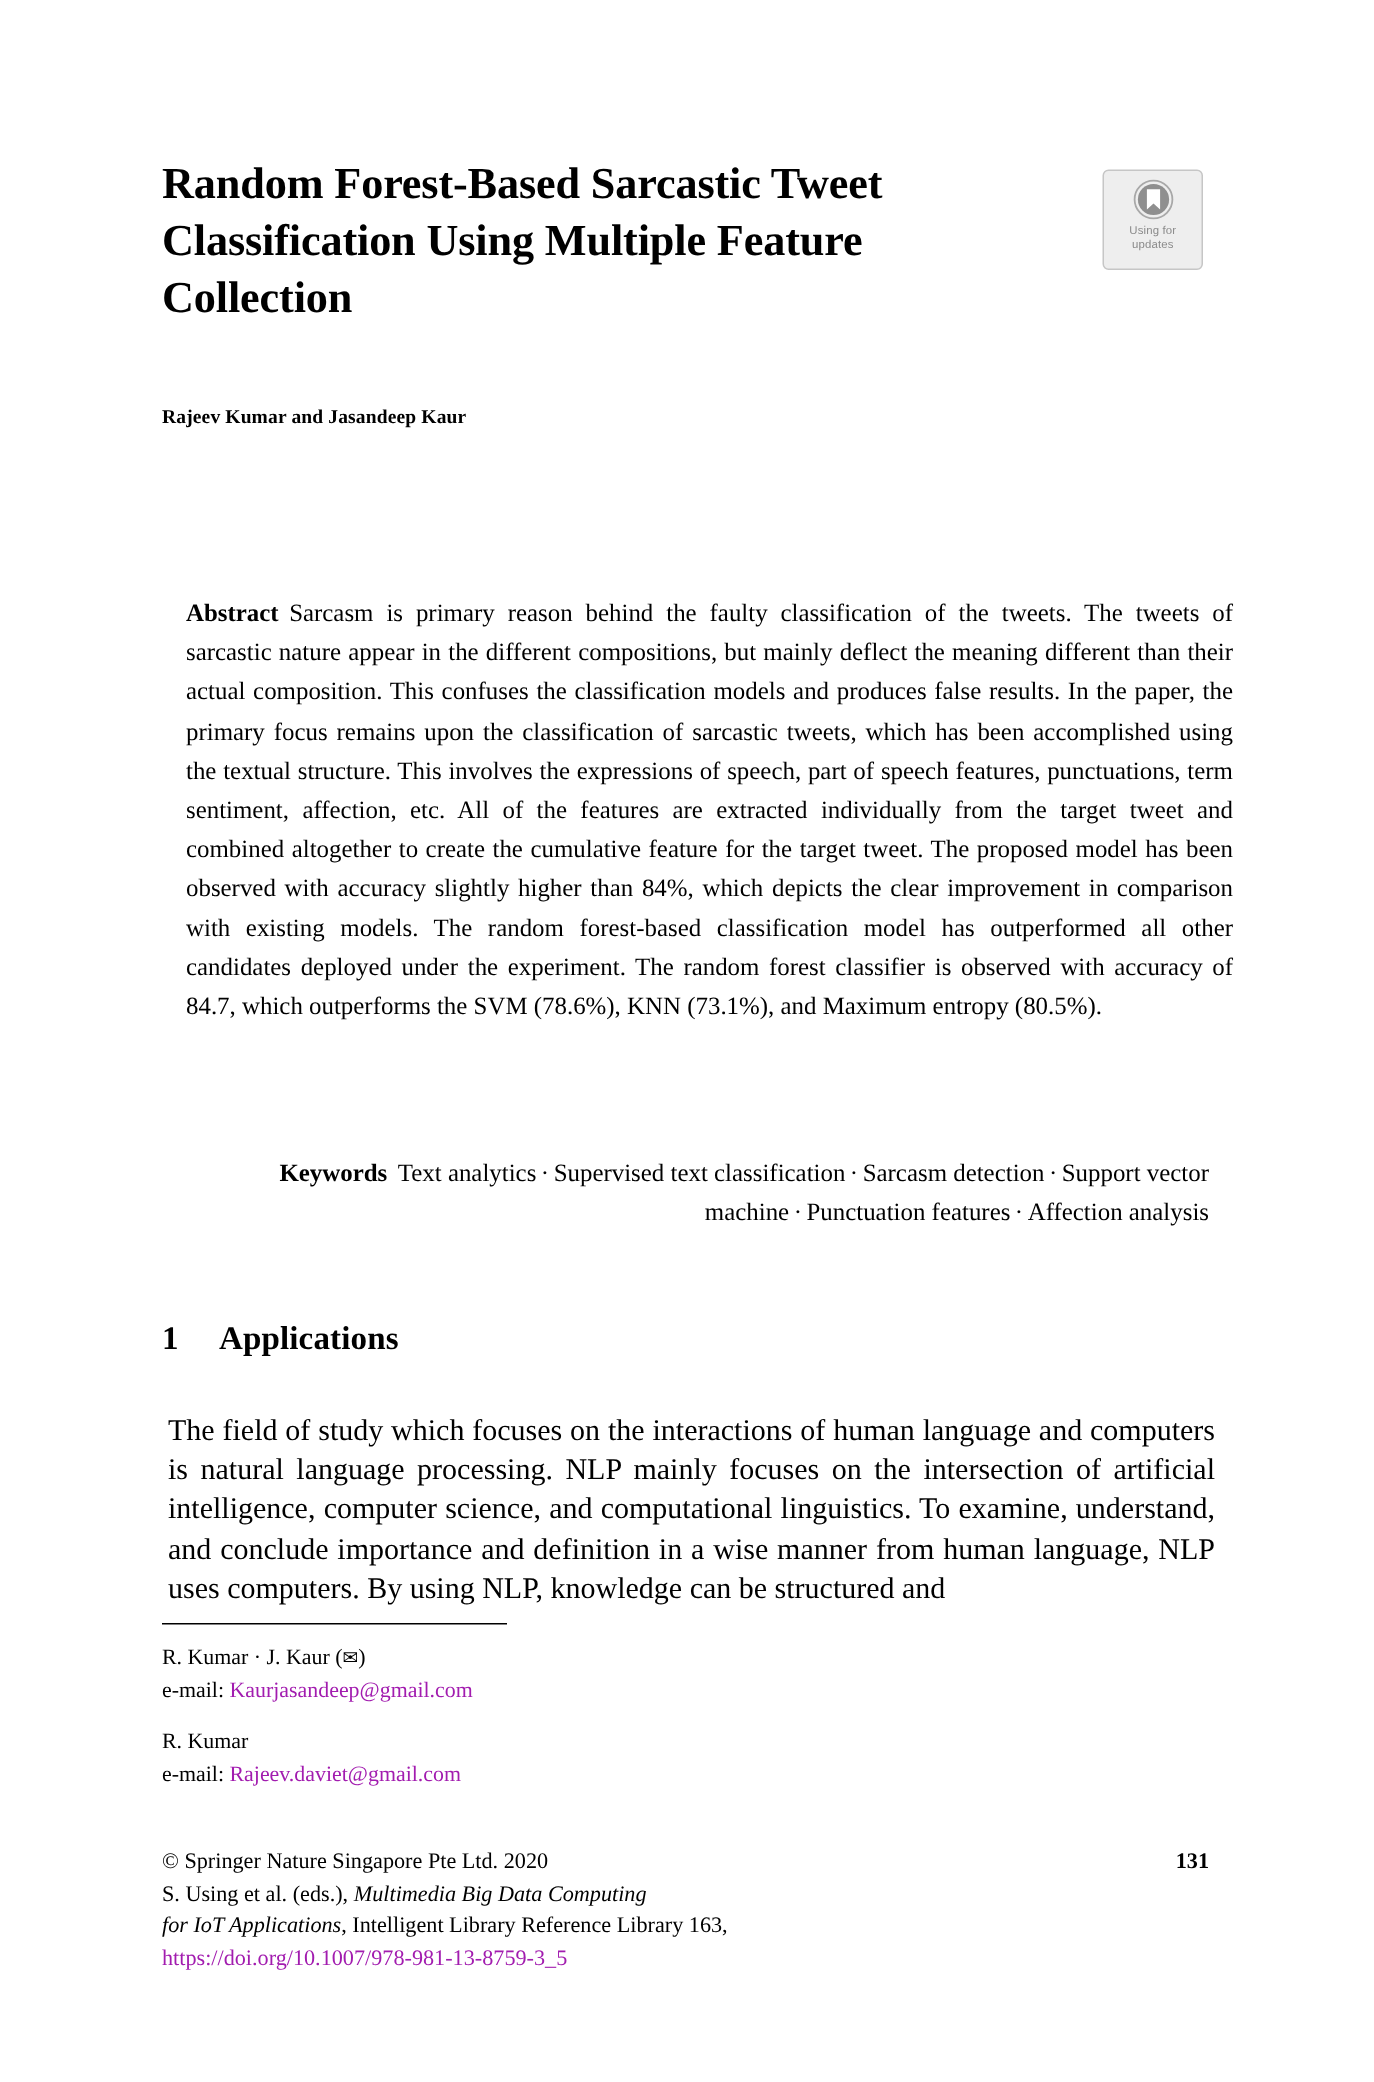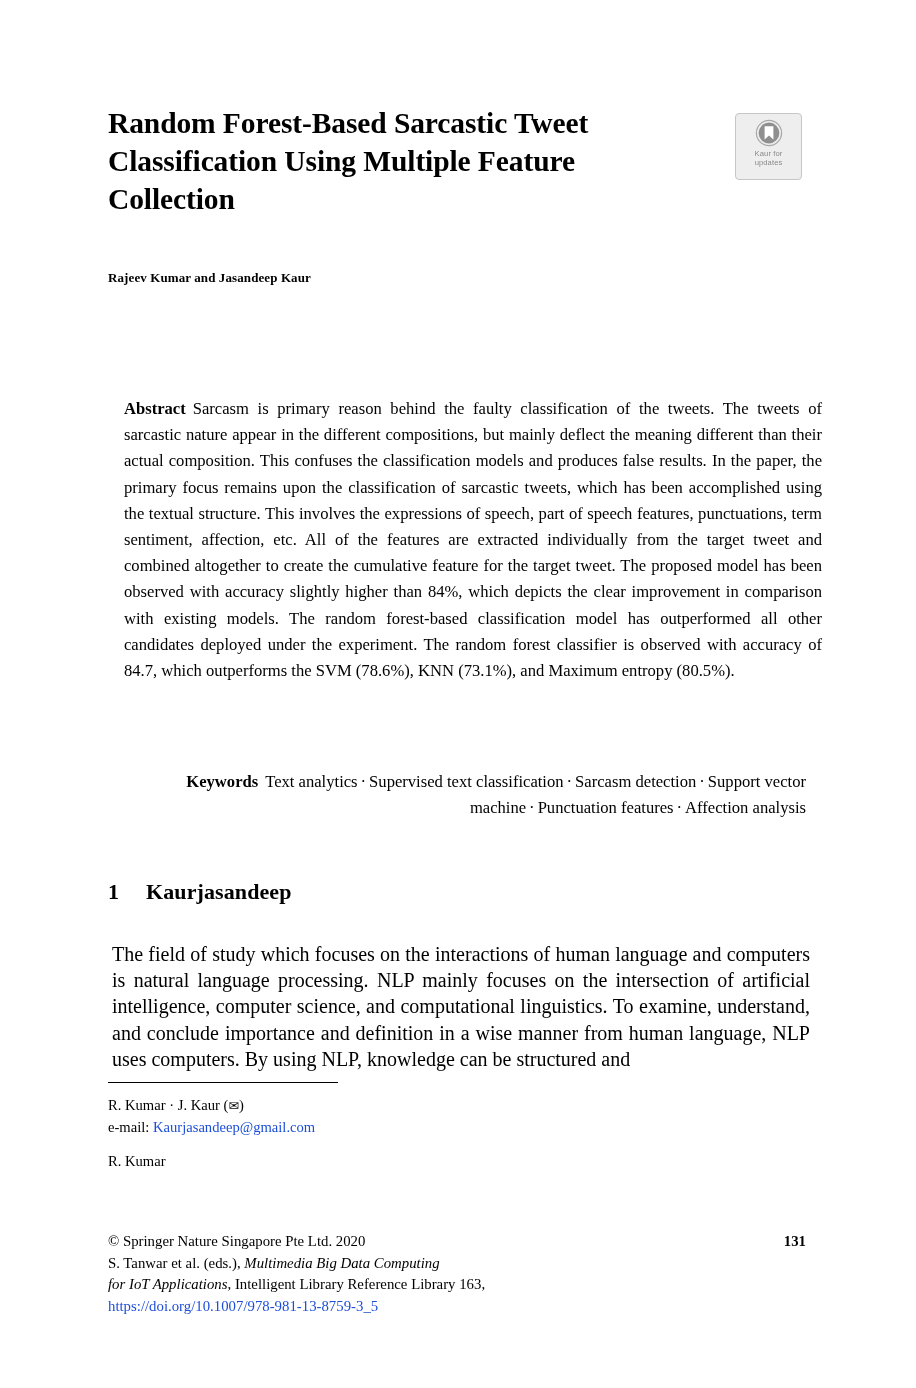--- a/index.html
+++ b/index.html
@@ -146,21 +146,21 @@
   .footnote {
     position: absolute;
     left: 0;
     top: 1095px;
     width: 698px;
     font-size: 14.6px;
     line-height: 21.5px;
   }
   .footnote-block { margin-bottom: 13px; }
   .footnote-block:last-child { margin-bottom: 0; }
-  .link { color: #1d4ed8; }
+  .link { color: #a21caf; }
   .env {
     font-family: "DejaVu Sans", sans-serif;
     font-size: 12.5px;
     line-height: 1;
     display: inline-block;
     position: relative;
     top: -0.5px;
   }
 
   
@@ -192,54 +192,55 @@
 
     <div class="badge">
       <span class="badge-icon">
         <svg viewBox="0 0 28 28" width="28" height="28" xmlns="http://www.w3.org/2000/svg">
           <circle cx="14" cy="14" r="12.6" fill="none" stroke="#a8a8a8" stroke-width="1.2"></circle>
           <circle cx="14" cy="14" r="10.4" fill="#8f8f8f"></circle>
           <path d="M9.6 7.2 H18.4 V20.6 L14 16.6 L9.6 20.6 Z" fill="#ffffff"></path>
         </svg>
       </span>
       <span class="badge-text">
-        <span>Kaur for</span><br>
+        <span>Using for</span><br>
         <span>updates</span>
       </span>
     </div>
   </div>
 
   <div class="authors">Rajeev Kumar and Jasandeep Kaur</div>
 
   <div class="abstract">
     <span class="abstract-label">Abstract</span><span class="abstract-gap"></span><span>Sarcasm is primary reason behind the faulty classification of the tweets. The tweets of sarcastic nature appear in the different compositions, but mainly deflect the meaning different than their actual composition. This confuses the classification models and produces false results. In the paper, the primary focus remains upon the classification of sarcastic tweets, which has been accomplished using the textual structure. This involves the expressions of speech, part of speech features, punctuations, term sentiment, affection, etc. All of the features are extracted individually from the target tweet and combined altogether to create the cumulative feature for the target tweet. The proposed model has been observed with accuracy slightly higher than 84%, which depicts the clear improvement in comparison with existing models. The random forest-based classification model has outperformed all other candidates deployed under the experiment. The random forest classifier is observed with accuracy of 84.7, which outperforms the SVM (78.6%), KNN (73.1%), and Maximum entropy (80.5%).</span>
   </div>
 
   <div class="keywords">
     <span class="keywords-label">Keywords</span><span class="abstract-gap"></span><span id="keywords-list"><span>Text analytics</span><span class="kw-sep">·</span><span>Supervised text classification</span><span class="kw-sep">·</span><span>Sarcasm detection</span><span class="kw-sep">·</span><span>Support vector machine</span><span class="kw-sep">·</span><span>Punctuation features</span><span class="kw-sep">·</span><span>Affection analysis</span></span>
   </div>
 
   <div class="section-heading">
-    <span class="section-num">1</span><span>Kaurjasandeep</span>
+    <span class="section-num">1</span><span>Applications</span>
   </div>
 
   <div class="body-text">The field of study which focuses on the interactions of human language and computers is natural language processing. NLP mainly focuses on the intersection of artificial intelligence, computer science, and computational linguistics. To examine, understand, and conclude importance and definition in a wise manner from human language, NLP uses computers. By using NLP, knowledge can be structured and</div>
 
   <div class="footnote-rule"></div>
   <div class="footnote">
     <div class="footnote-block">
       <div><span>R. Kumar · J. Kaur</span>&nbsp;(<span class="env">✉</span>)</div>
       <div><span>e-mail:</span> <span class="link">Kaurjasandeep@gmail.com</span></div>
     </div>
     <div class="footnote-block">
       <div>R. Kumar</div>
+      <div><span>e-mail:</span> <span class="link">Rajeev.daviet@gmail.com</span></div>
     </div>
   </div>
 
   <div class="copyright">
     <div>© Springer Nature Singapore Pte Ltd. 2020</div>
-    <div><span>S. Tanwar et al. (eds.), </span><i>Multimedia Big Data Computing</i></div>
+    <div><span>S. Using et al. (eds.), </span><i>Multimedia Big Data Computing</i></div>
     <div><i>for IoT Applications</i><span>, Intelligent Library Reference Library 163,</span></div>
     <div><span class="link">https://doi.org/10.1007/978-981-13-8759-3_5</span></div>
   </div>
   <div class="page-number">131</div>
 
 </div>
 
 </body></html>

